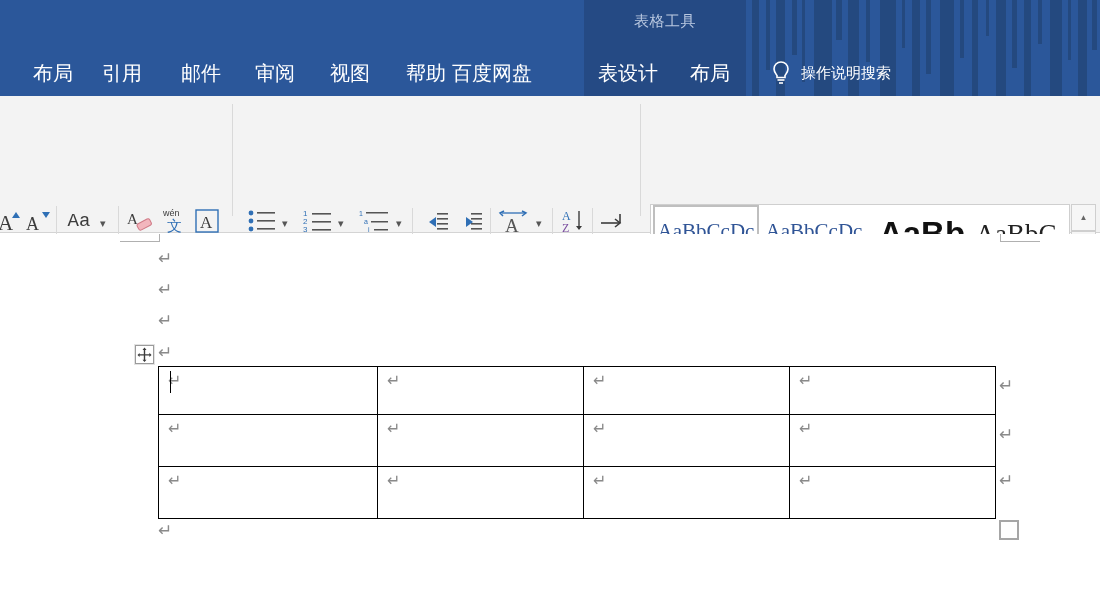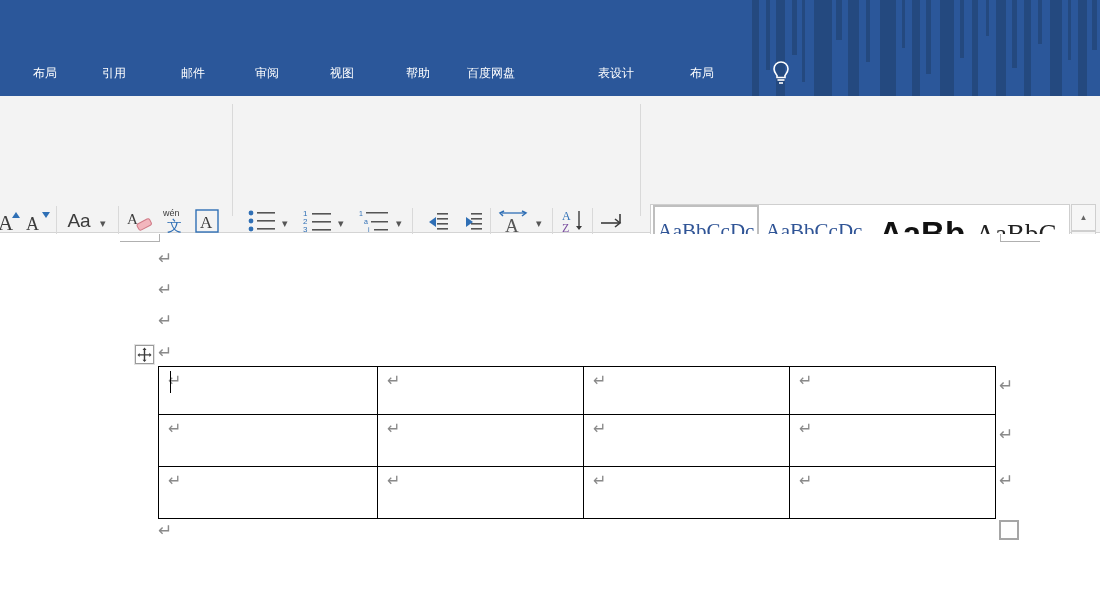--- a/index.html
+++ b/index.html
@@ -25,21 +25,21 @@
   .ctx-title {
     position: absolute; left: 0; top: 12px; width: 162px; text-align: center;
     color: #b9c8e0; font-size: 15px; letter-spacing: .5px;
   }
   .doc-title {
     position: absolute; left: 31px; top: 14px;
     color: #fff; font-size: 18px; white-space: nowrap;
   }
   .tabs { position: absolute; left: 0; top: 56px; height: 38px; }
   .tab {
-    position: absolute; top: 0; color: #fff; font-size: 12px;
+    position: absolute; top: 0; color: #fff; font-size: 20px;
     line-height: 34px; white-space: nowrap; cursor: default;
   }
   .tellme { position: absolute; top: 56px; color: #fff; font-size: 15px; line-height: 34px; }
   .bulb {
     position: absolute; left: 770px; top: 60px; width: 22px; height: 26px;
   }
 
   
   .ribbon {
     position: absolute; left: 0; top: 96px; width: 1100px; height: 137px;
@@ -131,41 +131,45 @@
       <i style="left:256px;width:10px;height:96px"></i>
       <i style="left:272px;width:5px;height:68px"></i>
       <i style="left:284px;width:7px;height:96px"></i>
       <i style="left:298px;width:4px;height:44px"></i>
       <i style="left:310px;width:12px;height:96px"></i>
       <i style="left:328px;width:3px;height:60px"></i>
       <i style="left:338px;width:9px;height:96px"></i>
       <i style="left:352px;width:5px;height:50px"></i>
     </div>
 
+    <div class="ctx-group">
+      <div class="ctx-title">表格工具</div>
+    </div>
 
 
     <div class="tabs">
       <div class="tab" style="left:33px">布局</div>
       <div class="tab" style="left:102px">引用</div>
       <div class="tab" style="left:181px">邮件</div>
       <div class="tab" style="left:255px">审阅</div>
       <div class="tab" style="left:330px">视图</div>
       <div class="tab" style="left:406px">帮助</div>
-      <div class="tab" style="left:467px">百度网盘</div>
+      <div class="tab" style="left:452px">百度网盘</div>
       <div class="tab" style="left:598px">表设计</div>
       <div class="tab" style="left:690px">布局</div>
     </div>
 
     <div class="bulb">
       <svg width="22" height="26" viewBox="0 0 22 26">
         <path d="M11 2c-4 0-7 3-7 7 0 3 2 5 3 6.5v2h8v-2c1-1.5 3-3.5 3-6.5 0-4-3-7-7-7z" fill="none" stroke="#ffffff" stroke-width="1.6"></path>
         <line x1="7.5" y1="20" x2="14.5" y2="20" stroke="#ffffff" stroke-width="1.6"></line>
         <line x1="9" y1="23" x2="13" y2="23" stroke="#ffffff" stroke-width="1.6"></line>
       </svg>
     </div>
+    <div class="tellme" style="left:801px">操作说明搜索</div>
   </div>
 
   <div class="ribbon">
 
     <div class="grp-sep" style="left:232px"></div>
     <div class="grp-sep" style="left:640px"></div>
 
     <div class="icobtn" style="left:-6px;top:110px;width:34px;height:30px">
       <svg width="30" height="26" viewBox="0 0 30 26">
         <text x="2" y="22" font-family="Liberation Serif, serif" font-size="21" fill="#3c3c3c">A</text>
@@ -173,21 +177,21 @@
       </svg>
     </div>
     <div class="icobtn" style="left:22px;top:110px;width:34px;height:30px">
       <svg width="30" height="26" viewBox="0 0 30 26">
         <text x="2" y="22" font-family="Liberation Serif, serif" font-size="18" fill="#3c3c3c">A</text>
         <path d="M18 4h8l-4 6z" fill="#2f6fb5"></path>
       </svg>
     </div>
     <div class="grp-sep" style="left:56px;top:110px;height:30px"></div>
     <div class="icobtn" style="left:60px;top:112px;width:38px;height:26px">
-      <span style="font-family:Liberation Sans, sans-serif;font-size:19px;color:#3c3c3c">Aa</span>
+      <span style="font-family:Liberation Mono, monospace;font-size:19px;color:#3c3c3c">Aa</span>
     </div>
     <div class="chev" style="left:100px;top:122px">▾</div>
     <div class="grp-sep" style="left:118px;top:110px;height:30px"></div>
     <div class="icobtn" style="left:124px;top:110px;width:32px;height:30px">
       <svg width="30" height="28" viewBox="0 0 30 28">
         <text x="2" y="17" font-family="Liberation Serif, serif" font-size="15" fill="#3c3c3c">A</text>
         <rect x="12" y="14" width="14" height="7" rx="2" fill="#f2b6bd" stroke="#d07a86" stroke-width="1" transform="rotate(-28 19 17)"></rect>
       </svg>
     </div>
     <div class="icobtn" style="left:158px;top:108px;width:32px;height:32px">

